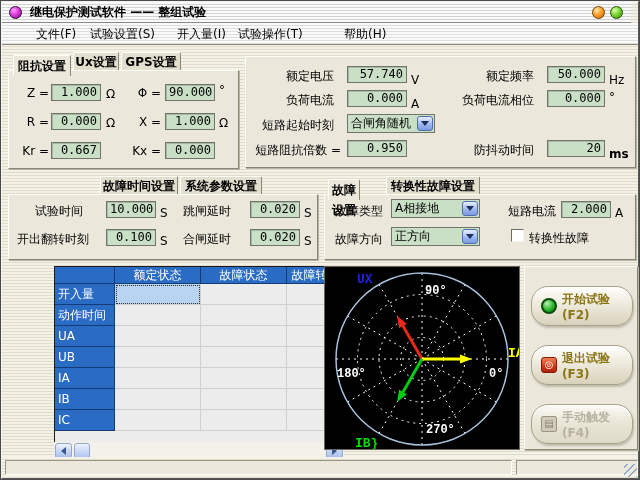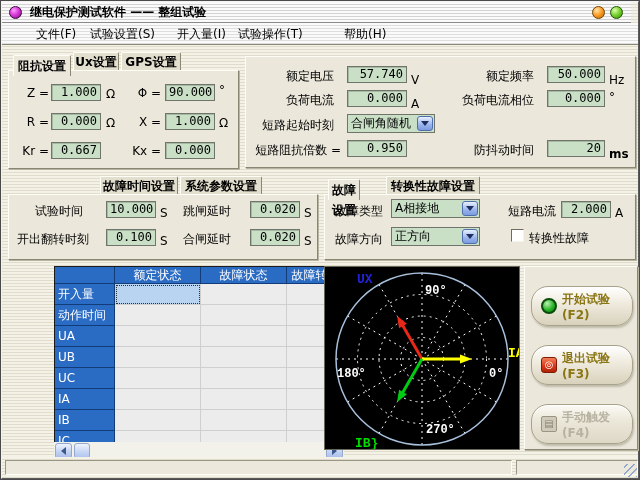--- a/index.html
+++ b/index.html
@@ -244,26 +244,20 @@
           <div class="cell" style="width: 58px;"></div>
         </div>
         <div class="trow">
           <div class="rhead">UA</div>
           <div class="cell" style="width: 86px;"></div>
           <div class="cell" style="width: 86px;"></div>
           <div class="cell" style="width: 58px;"></div>
         </div>
         <div class="trow">
           <div class="rhead">UB</div>
-          <div class="cell" style="width: 86px;"></div>
-          <div class="cell" style="width: 86px;"></div>
-          <div class="cell" style="width: 58px;"></div>
-        </div>
-        <div class="trow">
-          <div class="rhead">UC</div>
           <div class="cell" style="width: 86px;"></div>
           <div class="cell" style="width: 86px;"></div>
           <div class="cell" style="width: 58px;"></div>
         </div>
         <div class="trow">
           <div class="rhead">IA</div>
           <div class="cell" style="width: 86px;"></div>
           <div class="cell" style="width: 86px;"></div>
           <div class="cell" style="width: 58px;"></div>
         </div>

